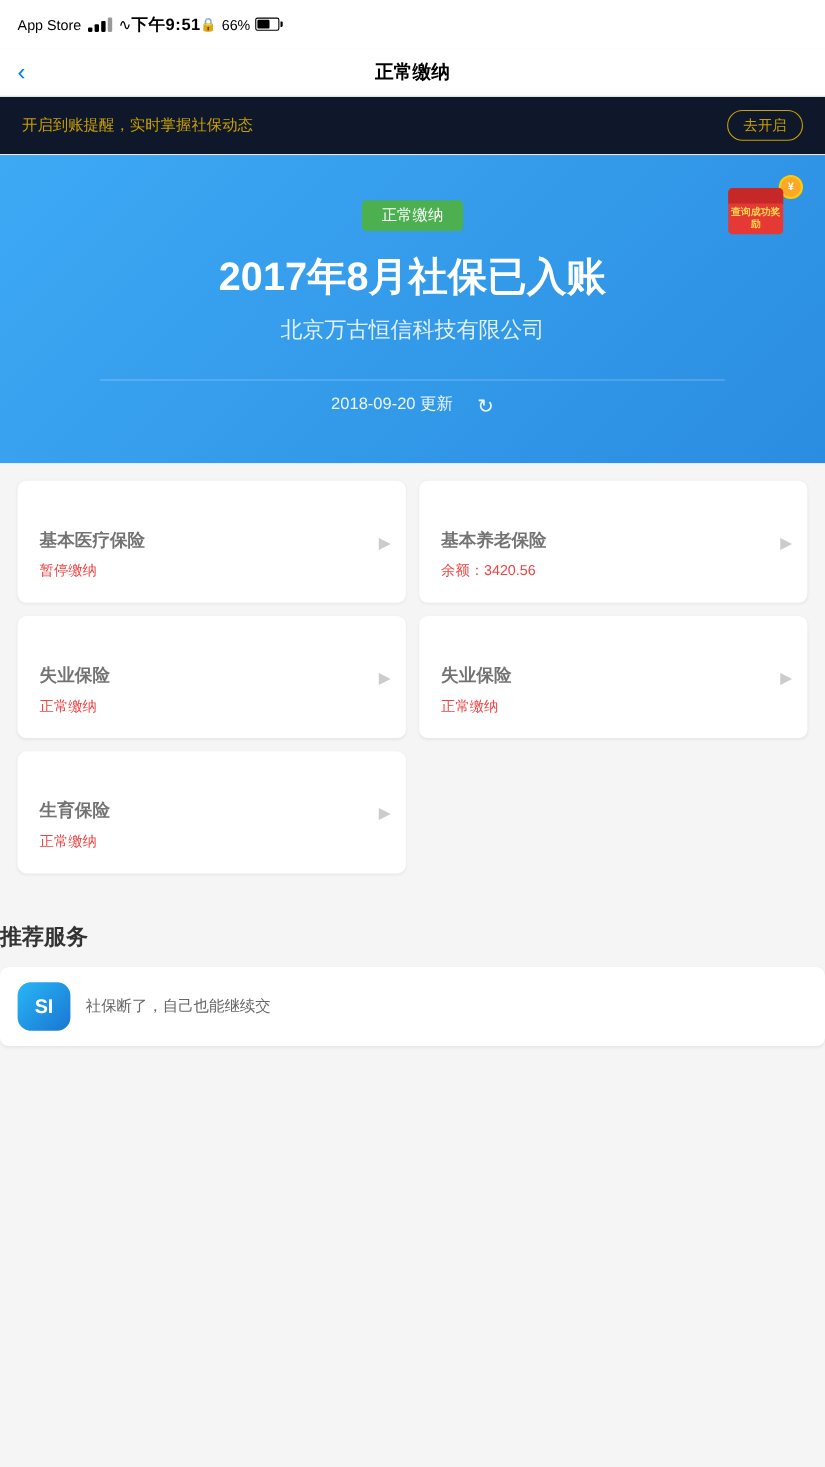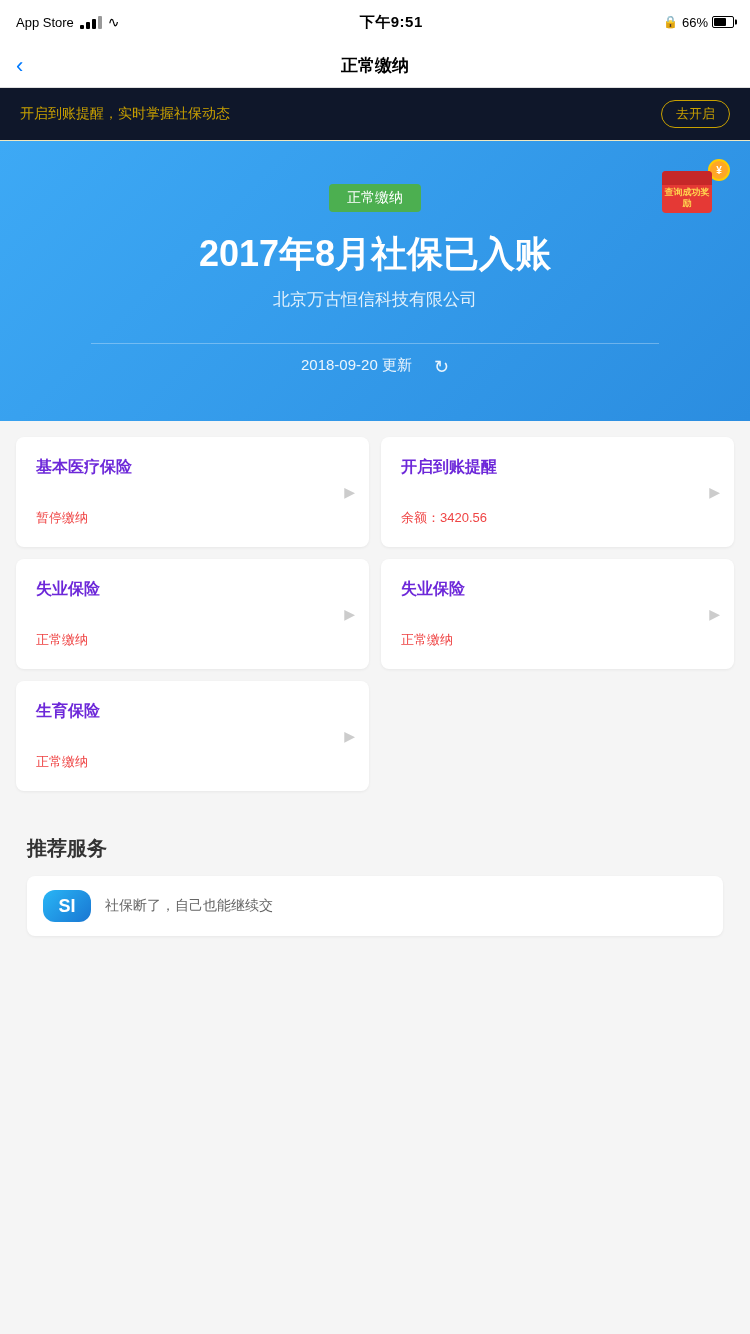--- a/index.html
+++ b/index.html
@@ -8,21 +8,20 @@
       font-family: -apple-system, 'PingFang SC', 'Helvetica Neue', Arial, sans-serif;
       background: #f5f5f5;
       width: 750px;
       min-height: 1334px;
       overflow-x: hidden;
     }
 
     
     .status-bar {
       display: flex;
-      justify-content: space-between;
       align-items: center;
       background: #fff;
       padding: 0 16px;
       height: 44px;
       font-size: 14px;
       font-weight: 500;
     }
     .status-left {
       display: flex;
       align-items: center;
@@ -151,21 +150,21 @@
     }
     .hero-title {
       color: #fff;
       font-size: 36px;
       font-weight: 700;
       margin-bottom: 12px;
       line-height: 1.2;
     }
     .hero-company {
       color: rgba(255,255,255,0.85);
-      font-size: 17px;
+      font-size: 20px;
       margin-bottom: 20px;
     }
     .hero-divider {
       width: 80%;
       border: none;
       border-top: 1px solid rgba(255,255,255,0.3);
       margin: 12px auto;
     }
     .hero-update {
       color: rgba(255,255,255,0.9);
@@ -256,62 +255,63 @@
       flex-direction: column;
       justify-content: space-between;
       min-height: 110px;
       position: relative;
       cursor: pointer;
       box-shadow: 0 1px 3px rgba(0,0,0,0.06);
     }
     .card-title {
       font-size: 16px;
       font-weight: 600;
-      color: #6d28d9;
+      color: #737373;
       margin-bottom: 8px;
+      margin-top: 24px;
     }
     .card-status {
       font-size: 13px;
       color: #ef4444;
     }
     .card-arrow {
       position: absolute;
       right: 14px;
       top: 50%;
       transform: translateY(-50%);
       color: #ccc;
       font-size: 14px;
     }
     .card-single {
       grid-column: 1 / 2;
     }
 
     
     .recommend-section {
-      padding: 16px 27px 8px;
+      padding: 16px 0 8px;
       background: #f5f5f5;
     }
     .recommend-title {
       font-size: 20px;
       font-weight: 700;
       color: #333;
       margin-bottom: 14px;
     }
     .recommend-item {
       display: flex;
       align-items: center;
       gap: 14px;
       background: #fff;
       border-radius: 8px;
       padding: 14px 16px;
       box-shadow: 0 1px 3px rgba(0,0,0,0.06);
     }
     .recommend-icon {
       width: 48px;
-      height: 32px;
+      height: 44px;
       border-radius: 12px;
       background: linear-gradient(135deg, #29b6f6, #1976d2);
       display: flex;
       align-items: center;
       justify-content: center;
       color: #fff;
       font-size: 18px;
       font-weight: 700;
       flex-shrink: 0;
     }
@@ -378,21 +378,21 @@
 <div class="cards-section">
   <div class="cards-grid">
 
     <div class="card">
       <div class="card-title">基本医疗保险</div>
       <div class="card-status">暂停缴纳</div>
       <span class="card-arrow">▶</span>
     </div>
 
     <div class="card">
-      <div class="card-title">开启到账提醒</div>
+      <div class="card-title">基本养老保险</div>
       <div class="card-status">余额：3420.56</div>
       <span class="card-arrow">▶</span>
     </div>
 
     <div class="card">
       <div class="card-title">失业保险</div>
       <div class="card-status">正常缴纳</div>
       <span class="card-arrow">▶</span>
     </div>
 

